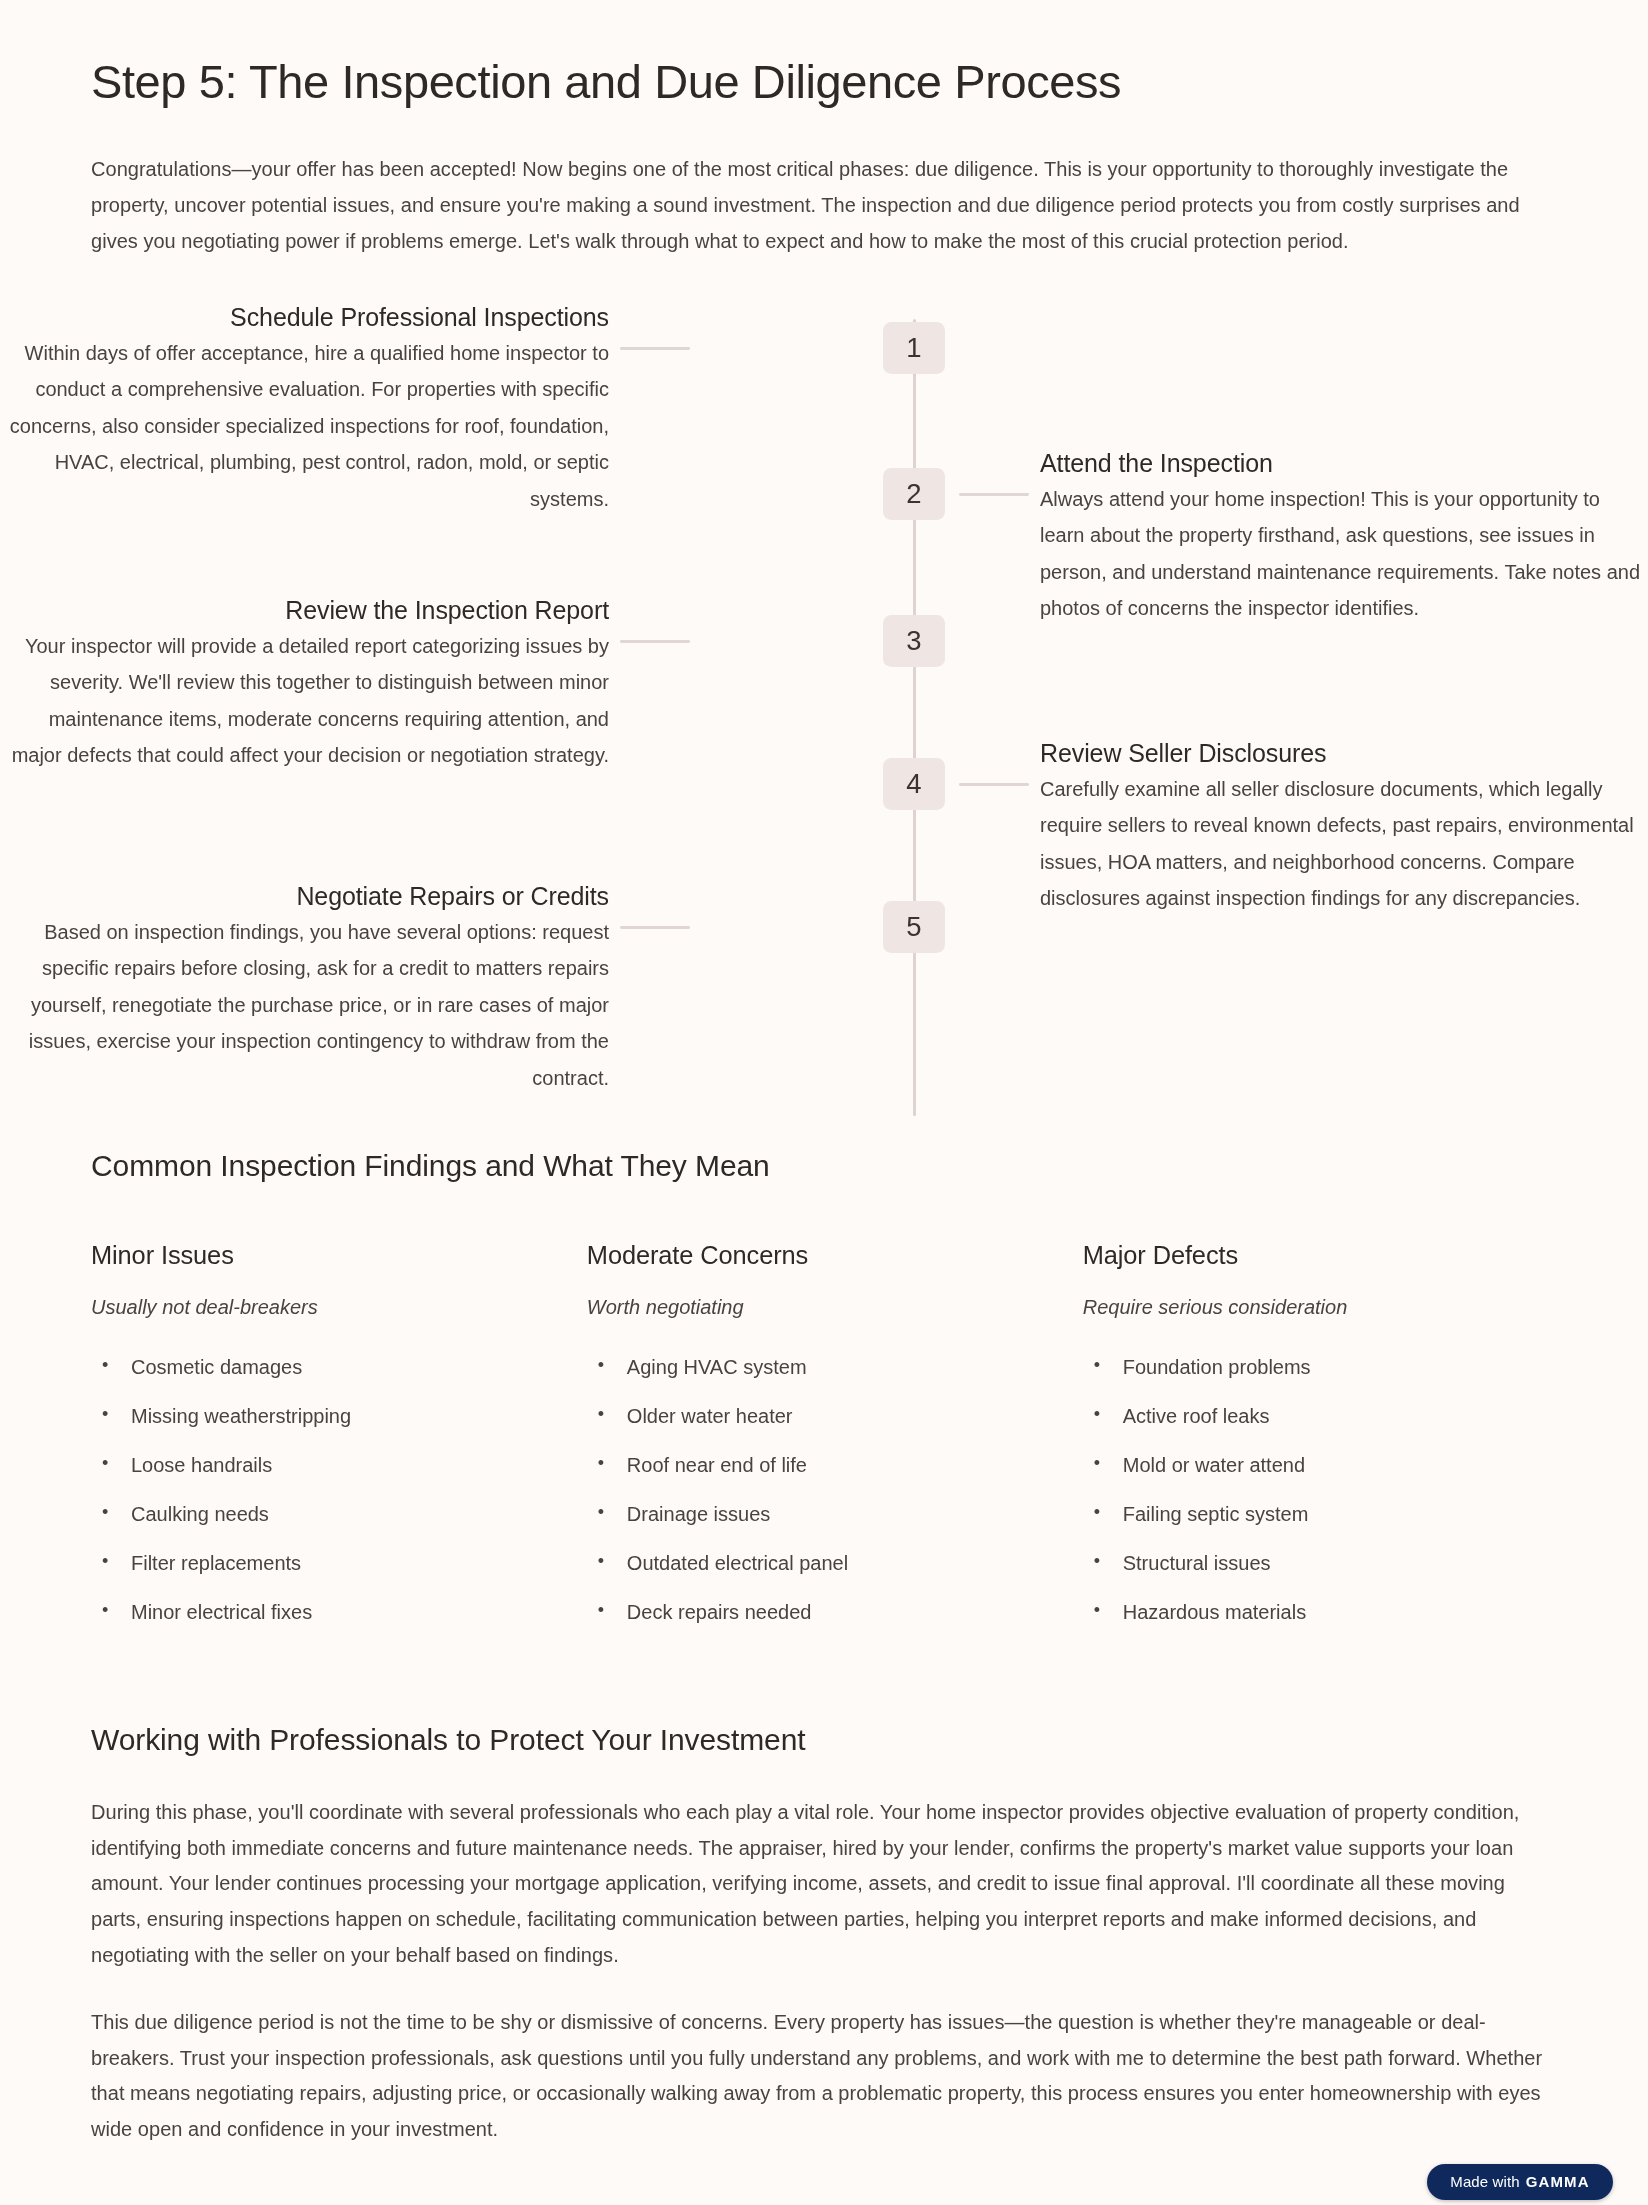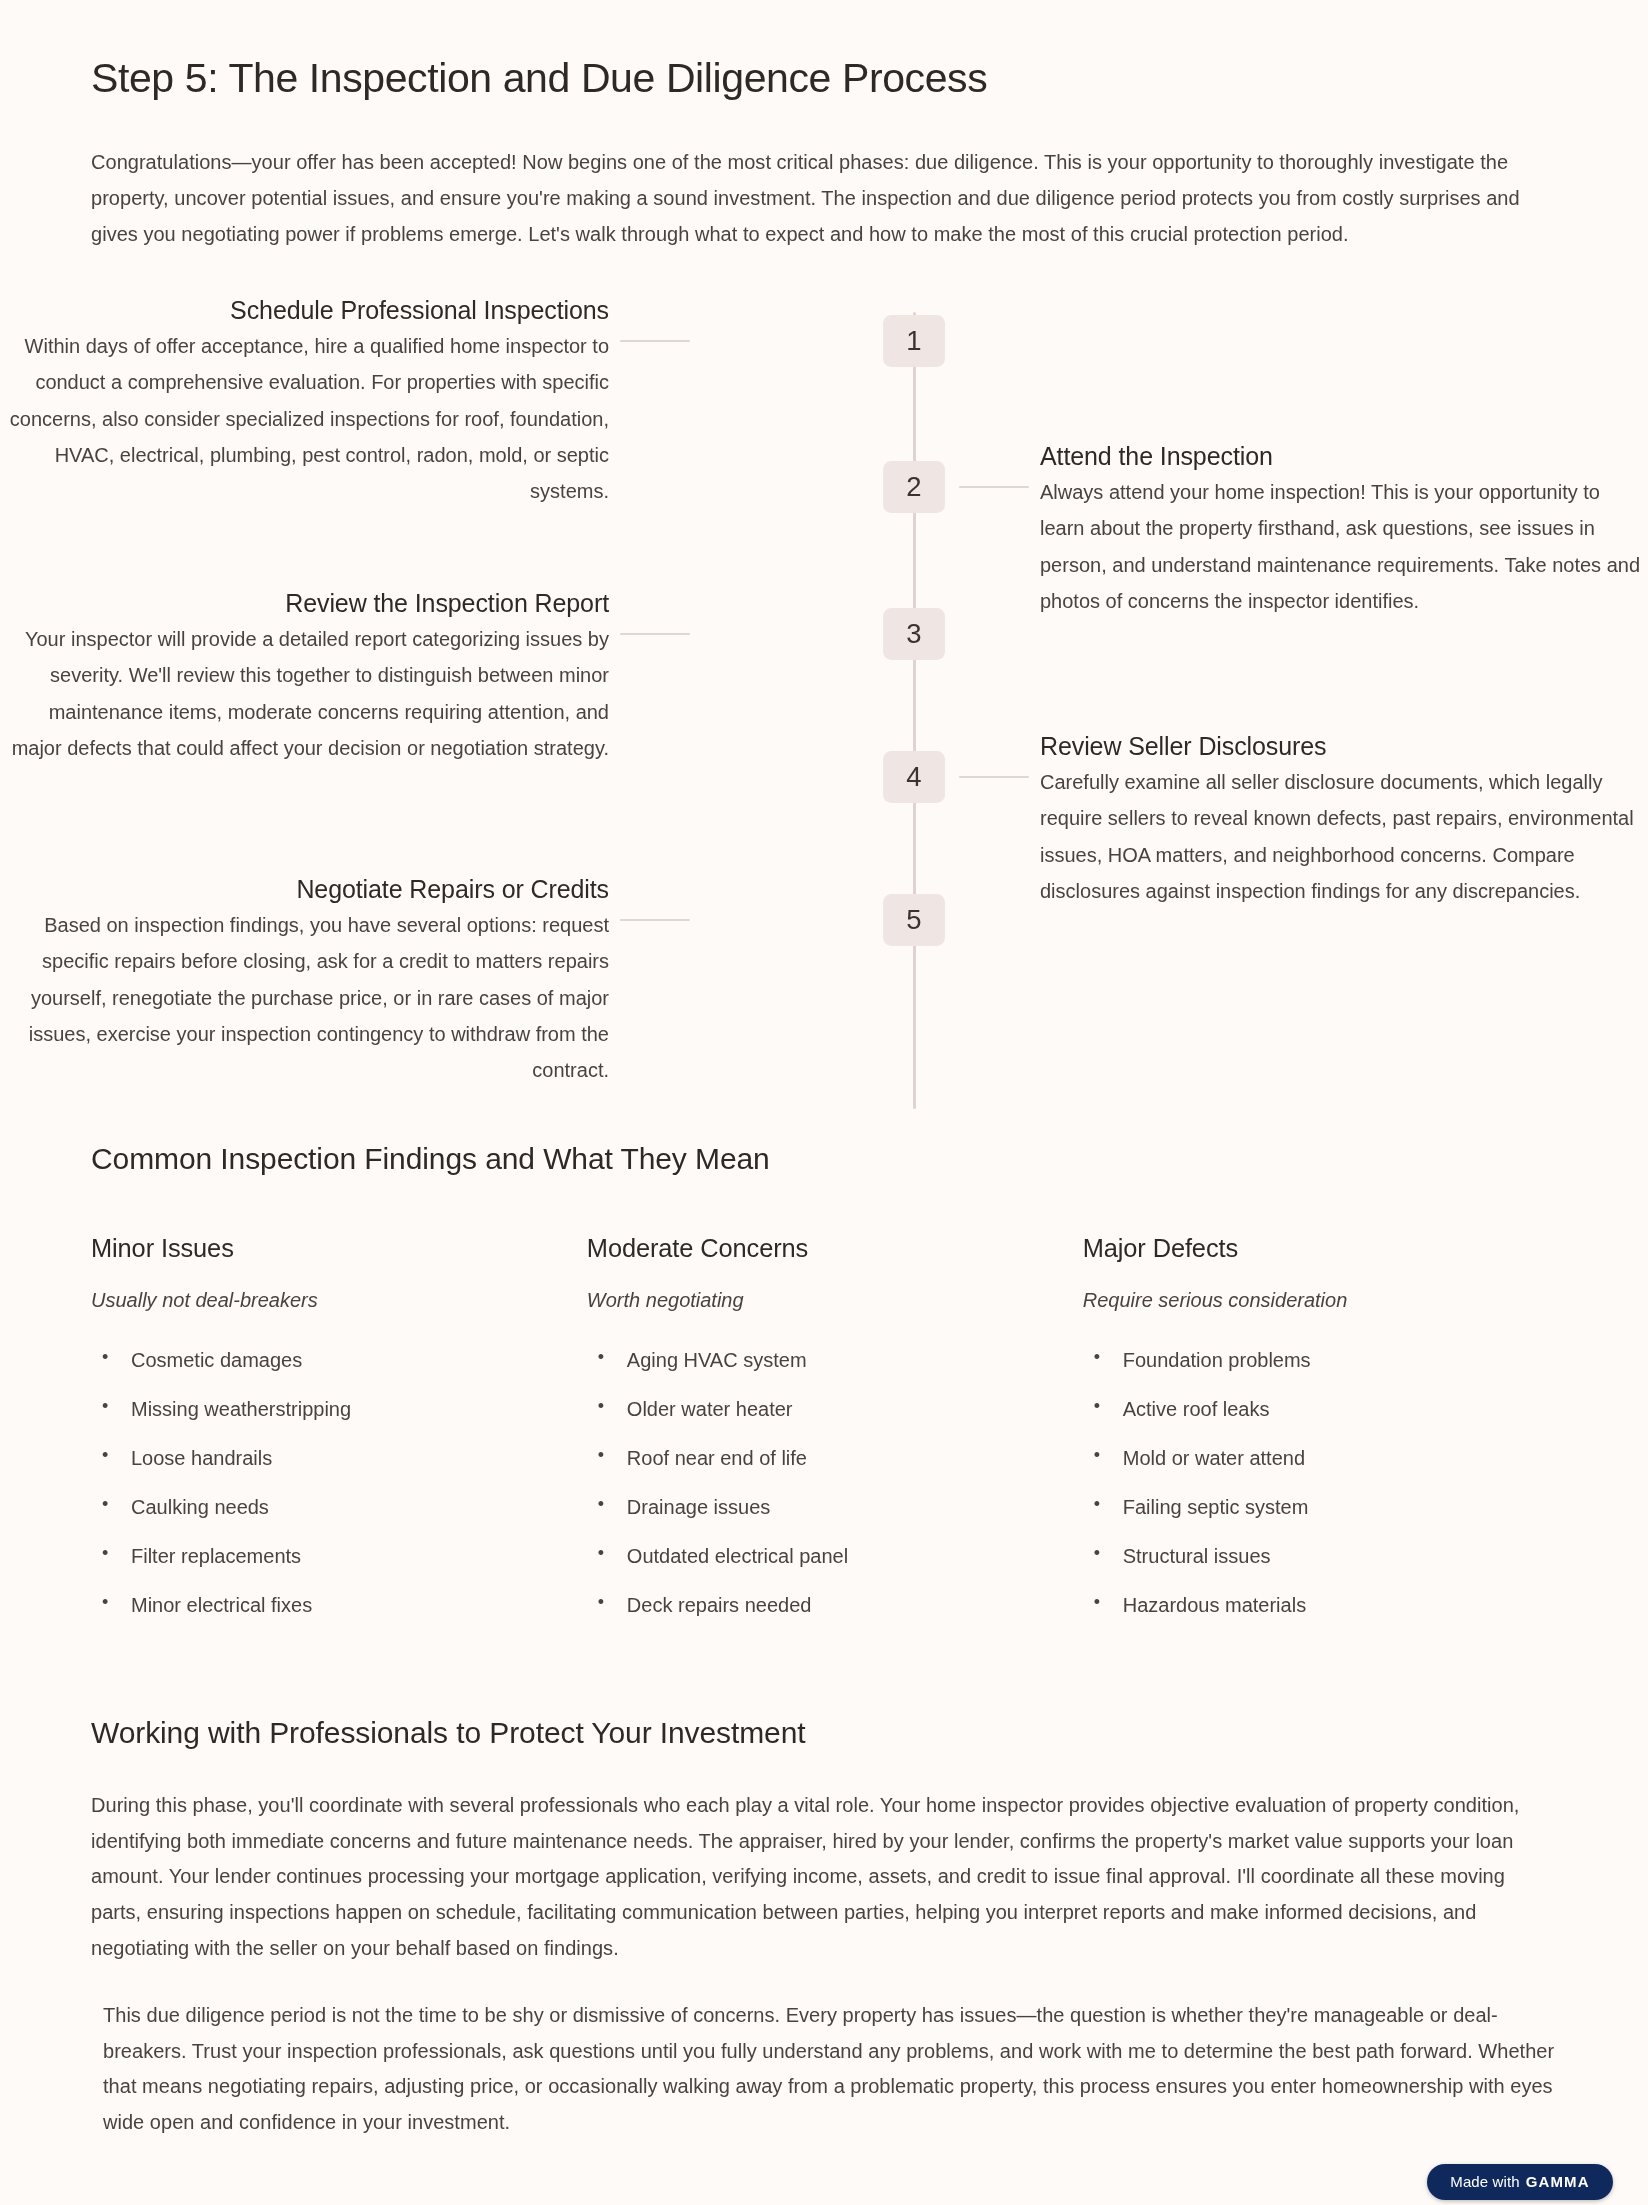--- a/index.html
+++ b/index.html
@@ -19,21 +19,21 @@
   .page {
     position: relative;
     width: 1649px;
     min-height: 2205px;
     padding: 0 91px;
     background: #fdfaf8;
   }
 
   
   .page-title {
-    font-size: 41px;
+    font-size: 47px;
     font-weight: 400;
     letter-spacing: -0.4px;
     color: #2e2926;
     padding-top: 54px;
     line-height: 1.18;
   }
 
   
   .intro {
     margin-top: 43px;
@@ -160,21 +160,21 @@
 
   
   .para {
     margin-top: 38px;
     font-size: 20px;
     line-height: 1.78;
     color: #4a423e;
     max-width: 1466px;
     letter-spacing: 0.03px;
   }
-  .para.tight { margin-top: 32px; margin-left: 12px; }
+  .para.tight { margin-top: 32px; }
 
   
   .gamma-badge {
     position: absolute;
     right: 36px;
     bottom: 5px;
     background: #10295c;
     color: #ffffff;
     border-radius: 686px;
     padding: 9px 23.4px 10.3px;

